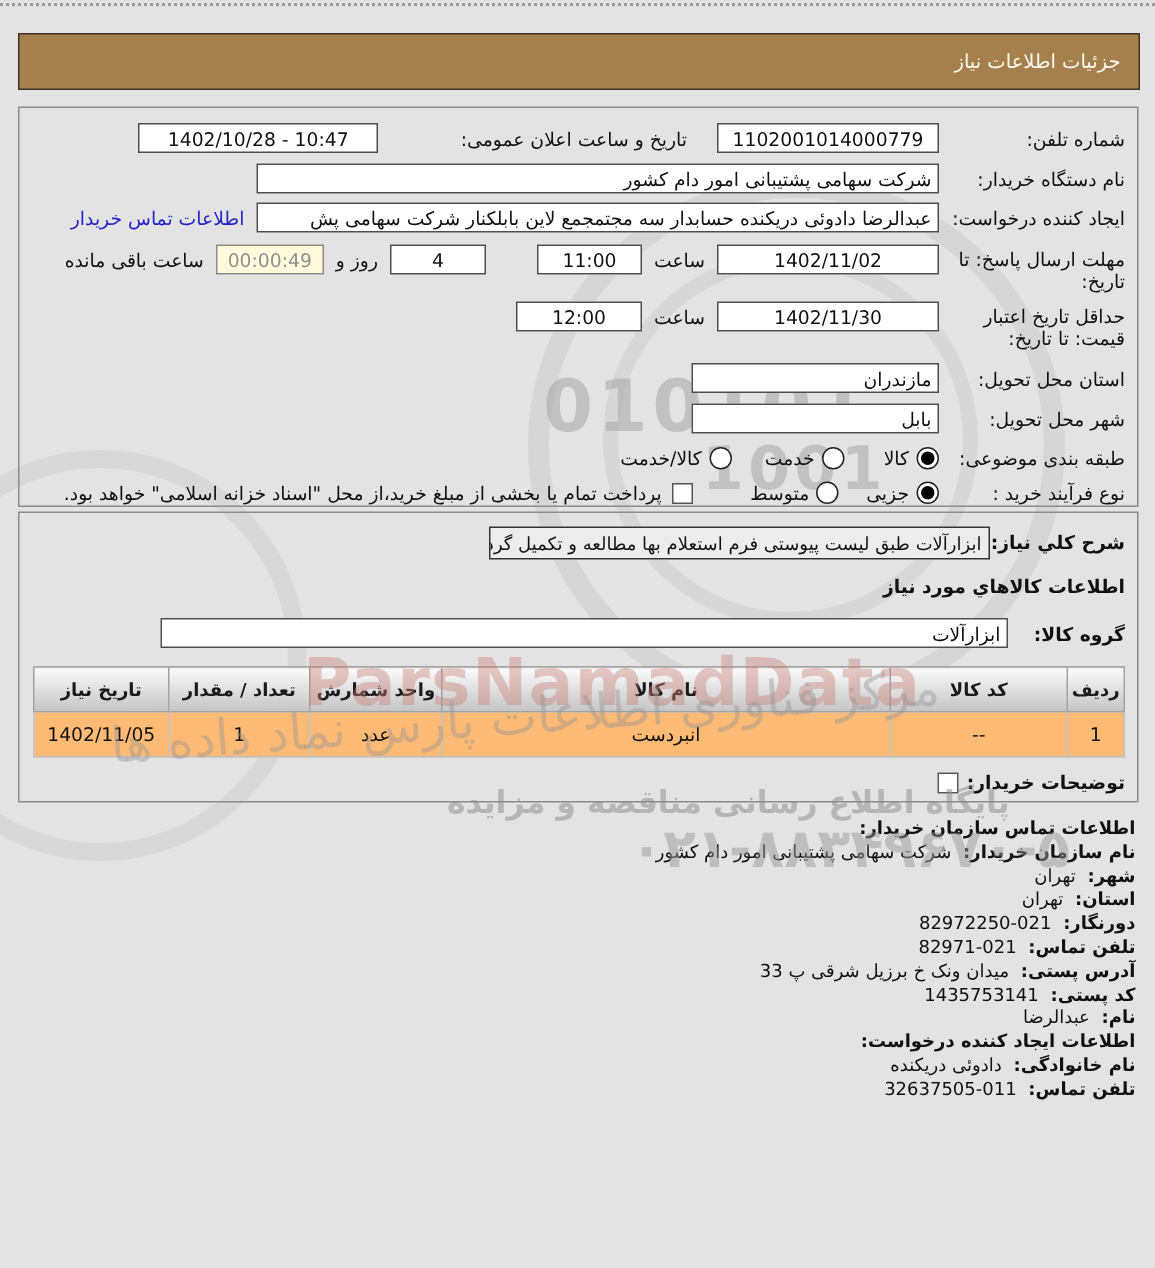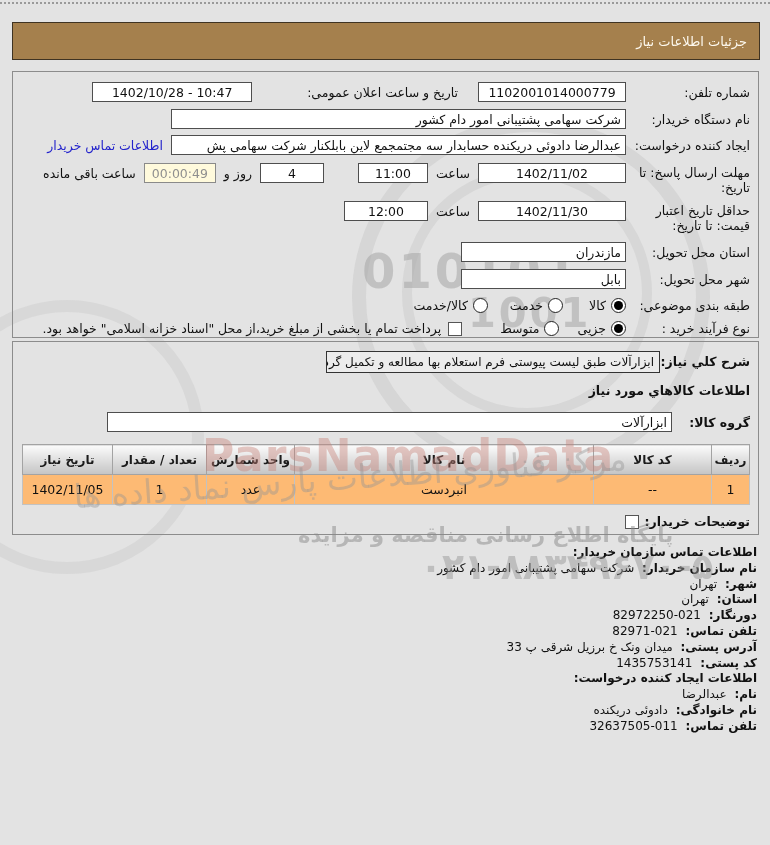--- a/index.html
+++ b/index.html
@@ -245,26 +245,26 @@
   </div>
   <div class="line">
     <b>آدرس پستی:</b>
     <span>میدان ونک خ برزیل شرقی پ 33</span>
   </div>
   <div class="line">
     <b>کد پستی:</b>
     <span class="num">1435753141</span>
   </div>
 
-  <div class="line b">اطلاعات ایجاد کننده درخواست:</div>
-
   <div class="line">
     <b>نام:</b>
     <span>عبدالرضا</span>
   </div>
+
+  <div class="line b">اطلاعات ایجاد کننده درخواست:</div>
   <div class="line">
     <b>نام خانوادگی:</b>
     <span>دادوئی دریکنده</span>
   </div>
   <div class="line">
     <b>تلفن تماس:</b>
     <span class="num">32637505-011</span>
   </div>
 </div>
 

